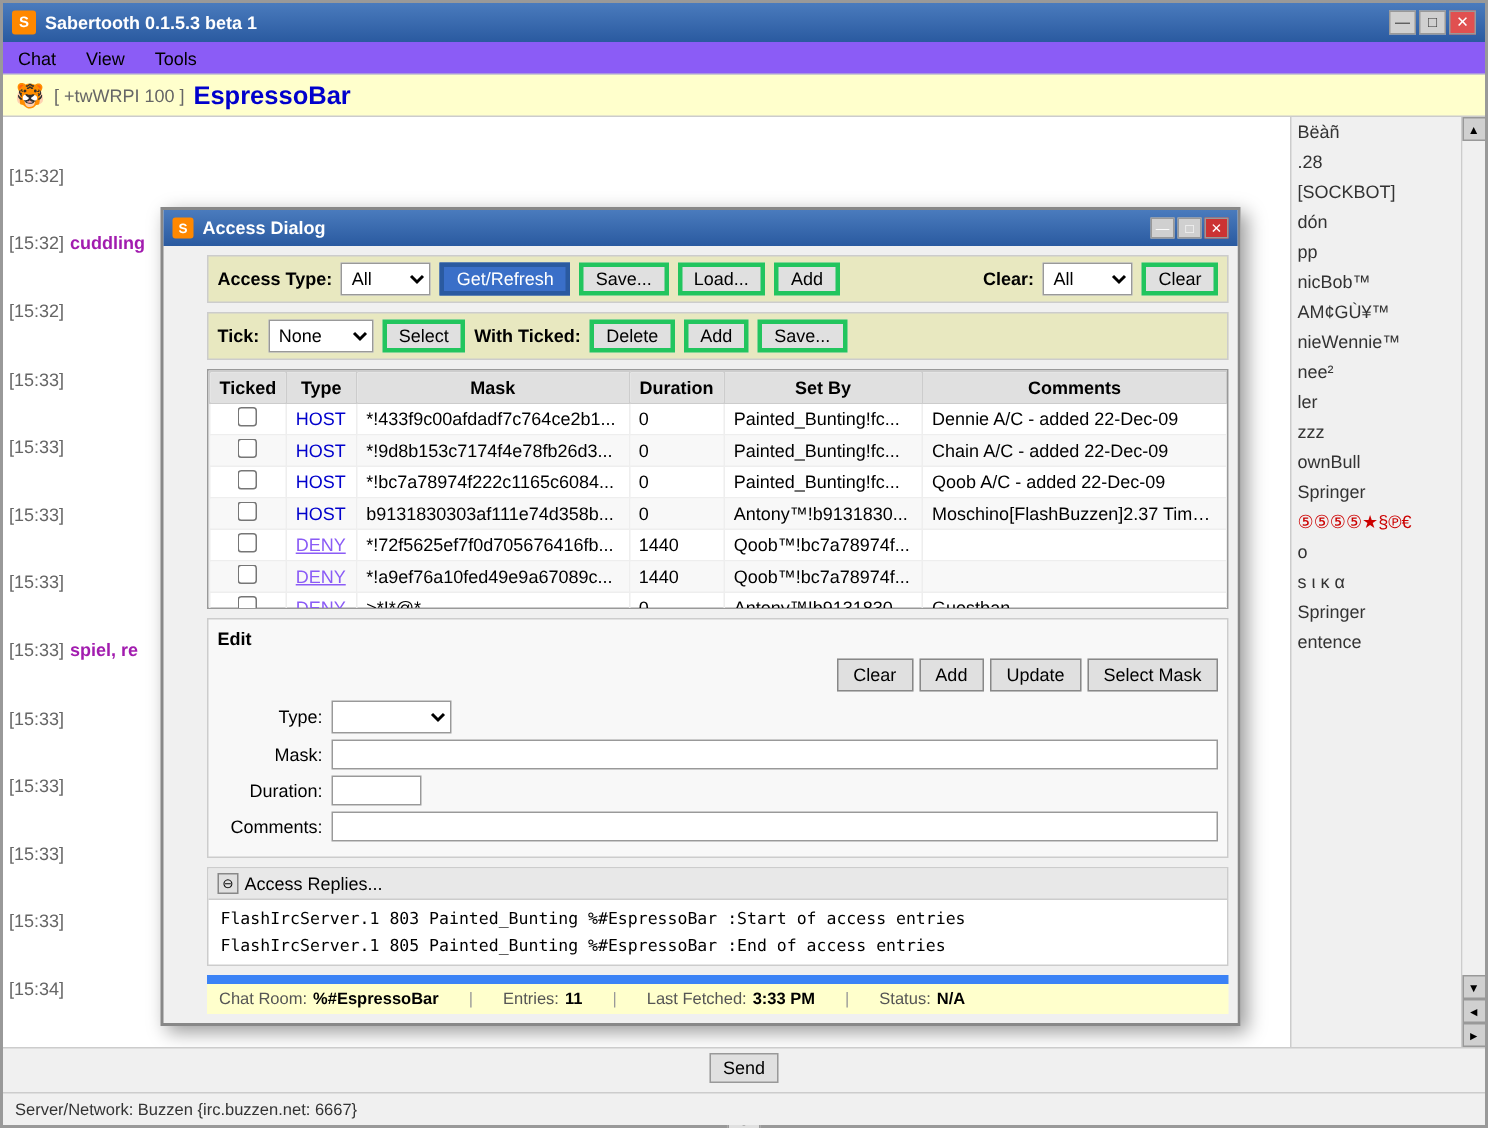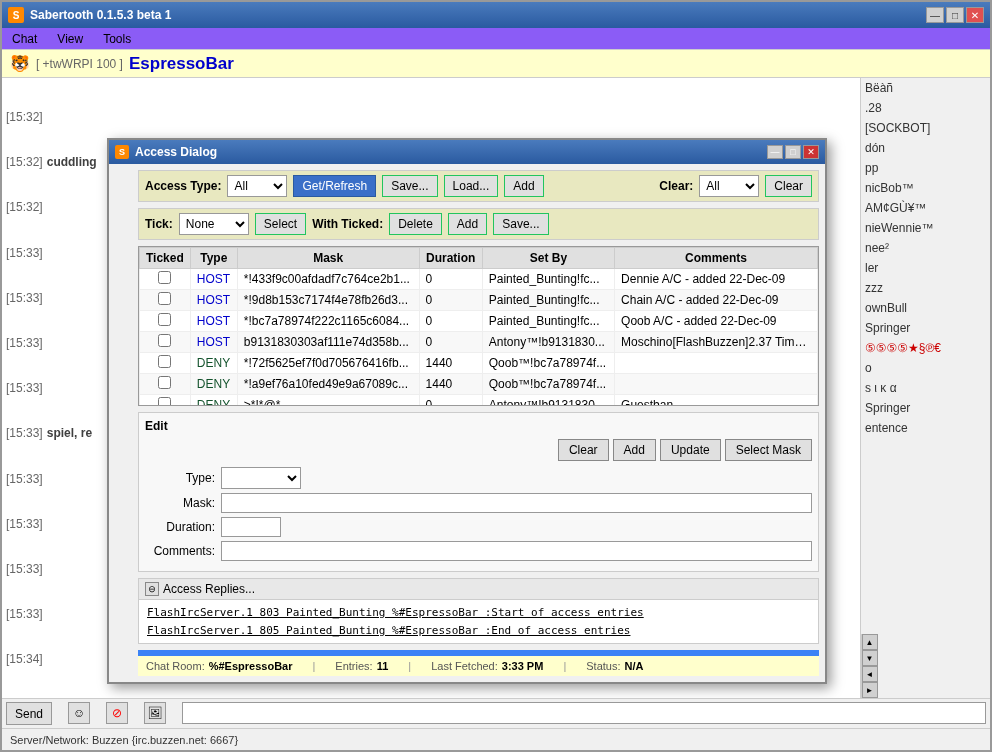--- a/index.html
+++ b/index.html
@@ -119,35 +119,35 @@
     .chat-area {
       flex: 1;
       background: white;
       padding: 4px;
       overflow: hidden;
       font-size: 12px;
       line-height: 1.6;
     }
     .chat-line { display: flex; gap: 4px; margin-top: 26px; }
     .chat-time { color: #666; white-space: nowrap; }
-    .chat-nick-pink { color: #404040; font-weight: bold; }
+    .chat-nick-pink { color: #a21caf; font-weight: bold; }
     .user-list-item {
       padding: 1px 4px;
       white-space: nowrap;
       overflow: hidden;
       text-overflow: ellipsis;
       line-height: 1.5;
     }
     .user-normal { color: #333; }
     .user-special { color: #cc0000; }
 
     
     .user-list-scroll {
       display: flex;
-      flex-direction: column;
+      flex-direction: row;
       height: 100%;
     }
     .user-list-content {
       flex: 1;
       overflow: hidden;
     }
     .scrollbar-v {
       width: 16px;
       background: #e8e8e8;
       border-left: 1px solid #ccc;
@@ -168,25 +168,27 @@
     }
     .scroll-track {
       flex: 1;
       width: 100%;
       background: #f0f0f0;
     }
 
     
     .input-row {
       display: flex;
+      align-items: center;
       padding: 3px 4px;
       gap: 16px;
       border-top: 1px solid #ccc;
       background: #f0f0f0;
       height: 30px;
+      flex-direction: column;
     }
     .send-btn {
       background: #e0e0e0;
       border: 1px solid #999;
       padding: 2px 8px;
       cursor: pointer;
       font-size: 12px;
     }
     .chat-input {
       flex: 1;
@@ -301,21 +303,21 @@
     .toolbar-select {
       height: 22px;
       border: 1px solid #999;
       background: white;
       font-size: 12px;
       padding: 0 2px;
     }
     .toolbar-btn {
       height: 22px;
       background: #e0e0e0;
-      border: 1px solid #22c55e;
+      border: 3px solid #22c55e;
       padding: 0 8px;
       font-size: 12px;
       cursor: pointer;
       white-space: nowrap;
     }
     .toolbar-btn.blue {
       background: #3a6fc8;
       color: white;
       border-color: #2a5aa0;
     }
@@ -362,21 +364,21 @@
       overflow: hidden;
       text-overflow: ellipsis;
       max-width: 200px;
     }
     .access-table tr:nth-child(even) { background: #f8f8f8; }
     .checkbox-cell {
       text-align: center;
       width: 30px;
     }
     .type-host { color: #0000cc; }
-    .type-deny { color: #14532d; }
+    .type-deny { color: #8b5cf6; text-decoration: underline; }
 
     
     .edit-section {
       border: 1px solid #ccc;
       padding: 6px;
       background: #f8f8f8;
       margin-bottom: 6px;
     }
     .edit-title {
       font-weight: bold;
@@ -453,21 +455,20 @@
       align-items: center;
       justify-content: center;
       font-size: 9px;
       background: #e0e0e0;
     }
     .replies-content {
       padding: 4px 8px;
       font-size: 11px;
       font-family: monospace;
       line-height: 1.6;
-      text-decoration: underline;
     }
 
     
     .dialog-status {
       background: #ffffcc;
       border-top: 6px solid #3b82f6;
       padding: 4px 8px;
       font-size: 11px;
       display: flex;
       gap: 20px;

